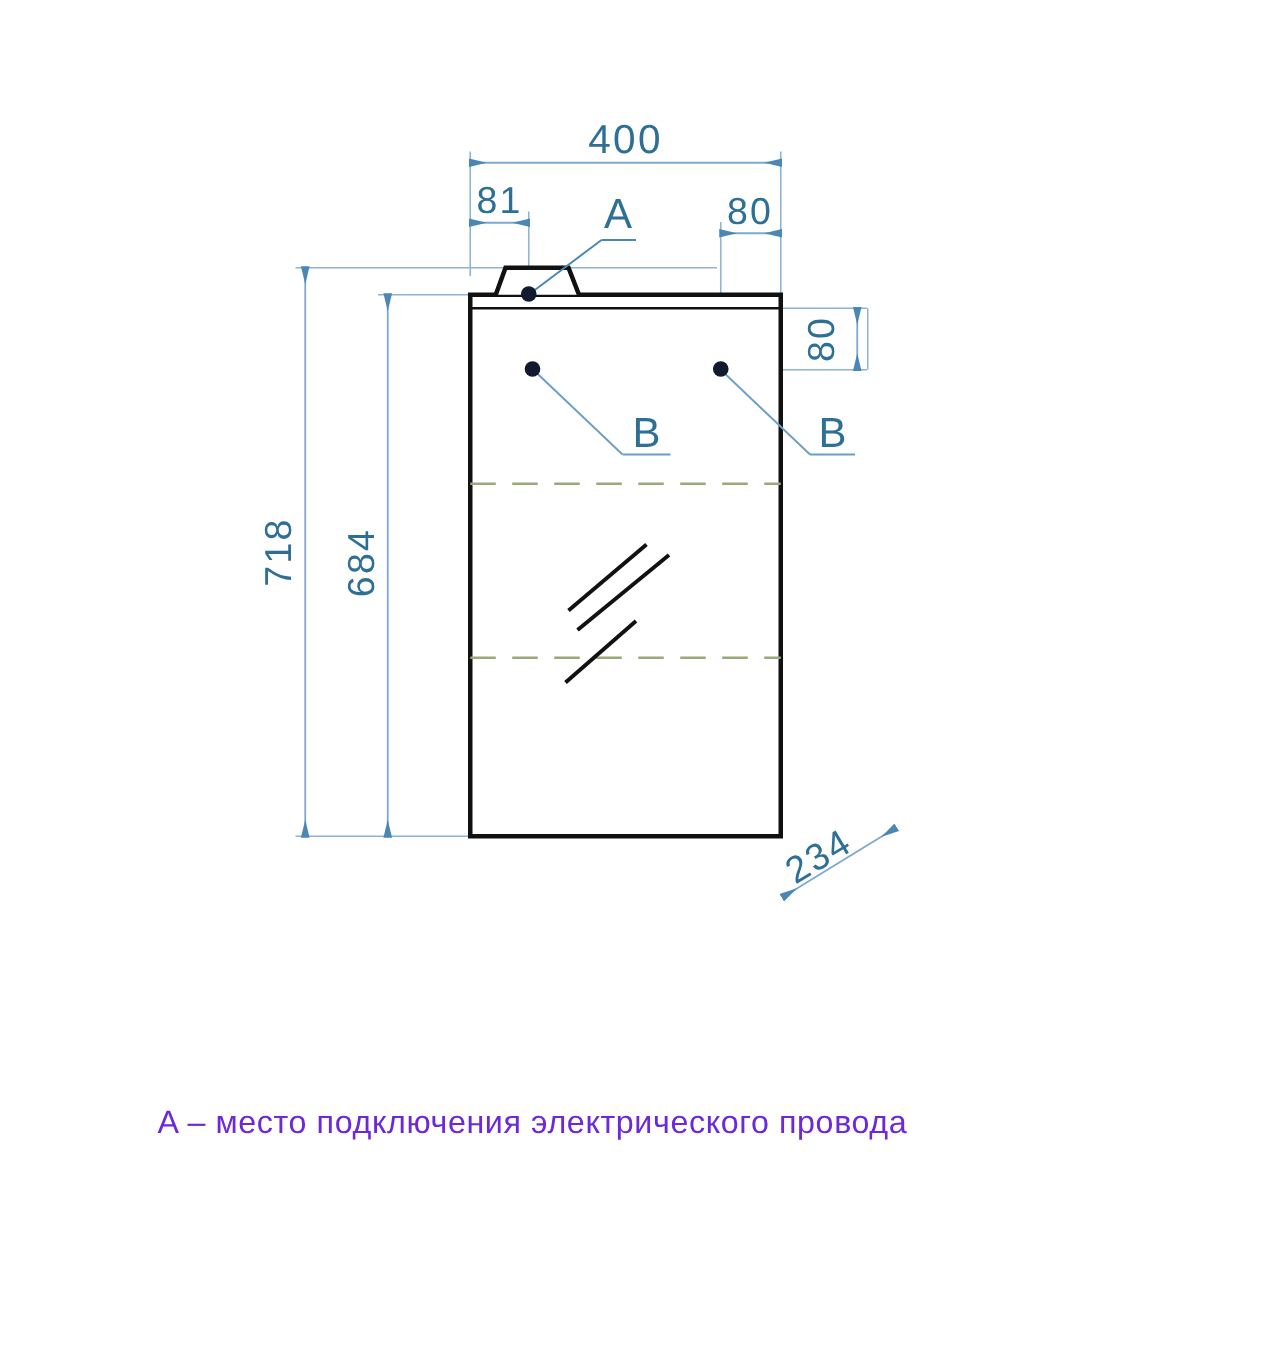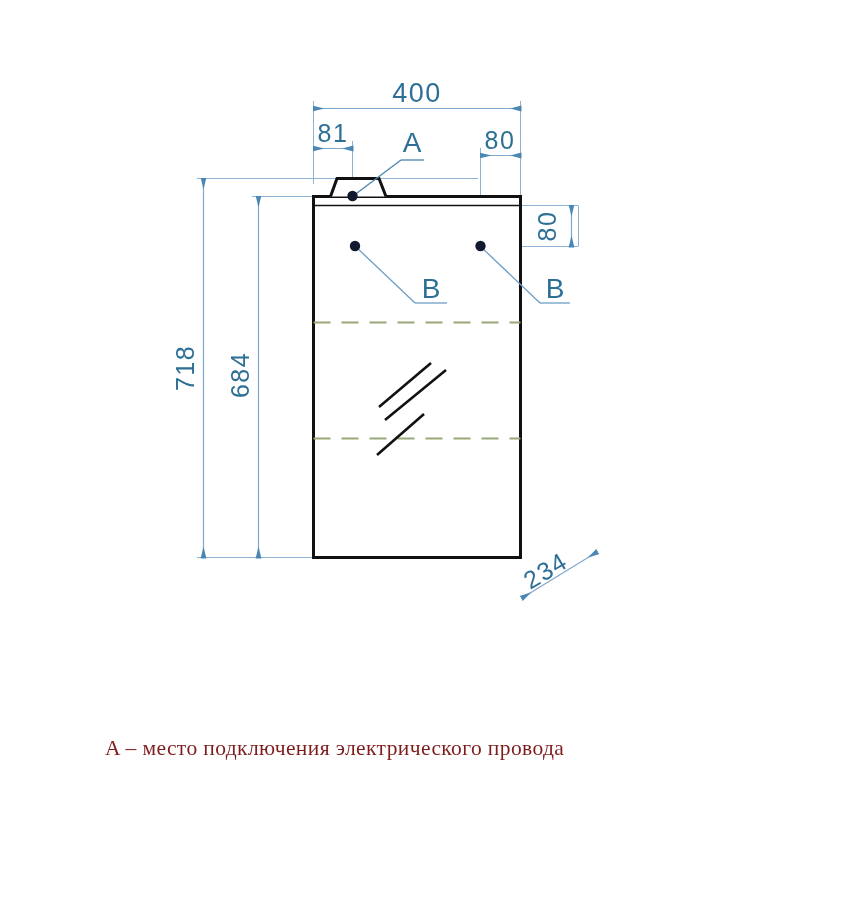--- a/index.html
+++ b/index.html
@@ -6,23 +6,23 @@
   html, body {
     width:844px; height:900px;
     background:#ffffff;
     font-family:"Liberation Sans", sans-serif;
     overflow:hidden;
   }
   #stage { position:relative; width:844px; height:817px; background:#fff; }
   #drawing { position:absolute; left:0; top:0; width:844px; height:900px; }
   .legend { position:absolute; left:105px; top:730px; width:700px; }
   .legend-row {
-    font-family:Liberation Serif, serif;
+    font-family:Liberation Sans, sans-serif;
     font-size:21.5px;
-    color:#7f1d1d;
+    color:#6d28d9;
     letter-spacing:0.4px;
     line-height:37px;
     white-space:nowrap;
   }
 </style>
 </head>
 <body>
 
 <div id="stage">
 

